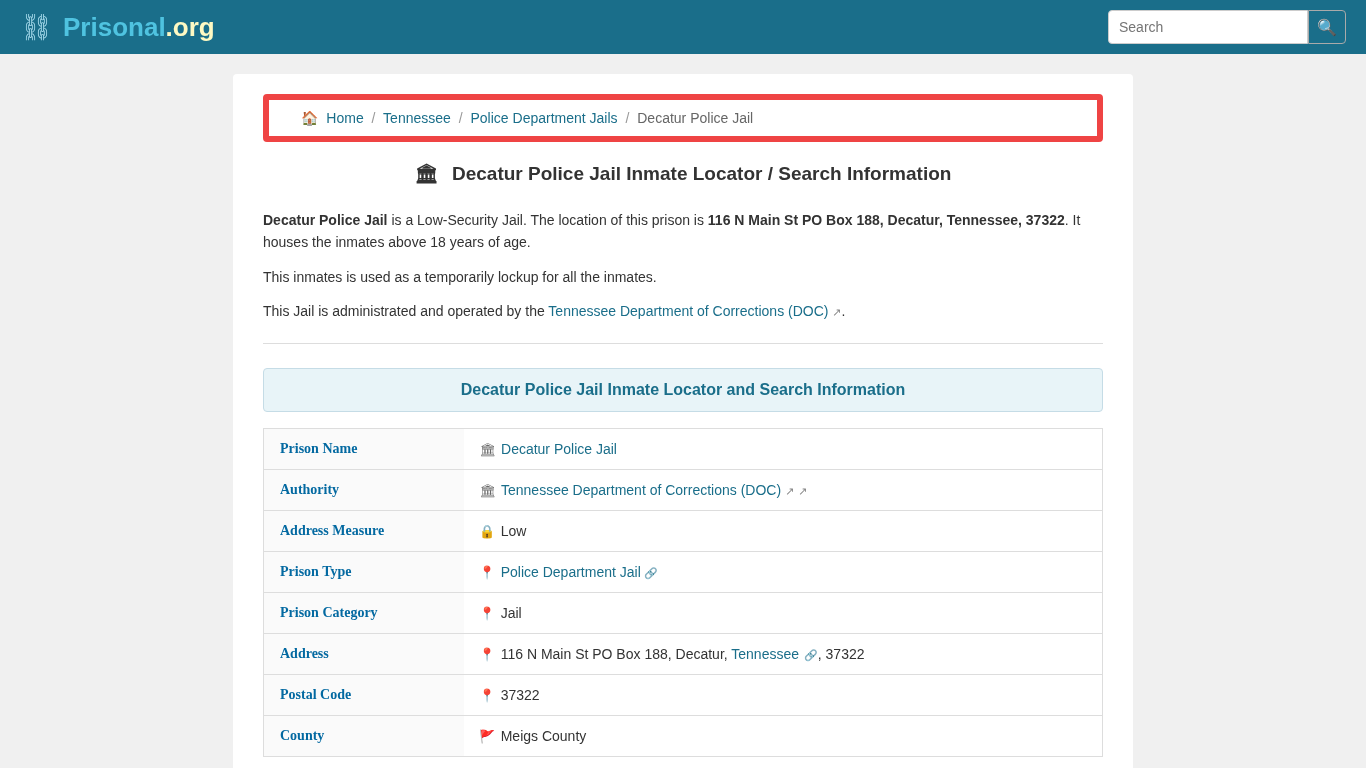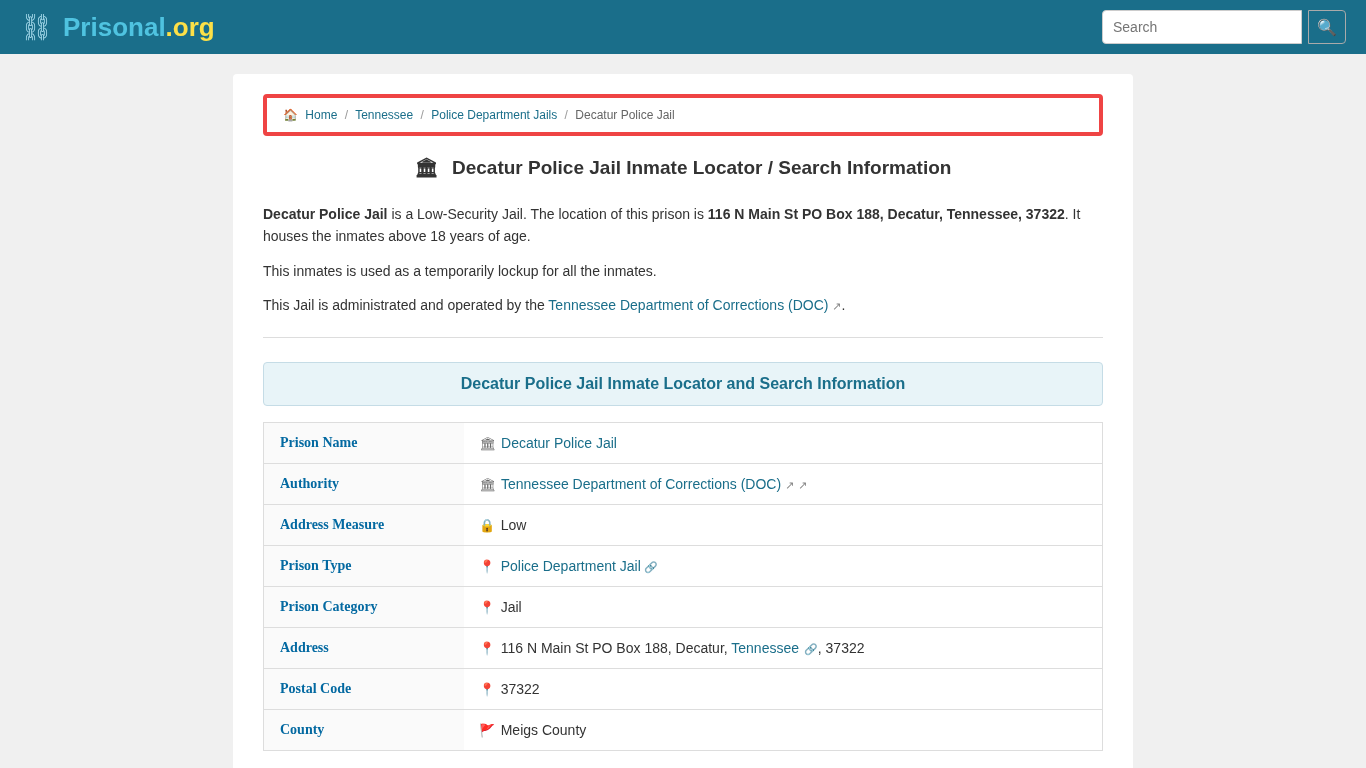--- a/index.html
+++ b/index.html
@@ -27,21 +27,21 @@
       font-size: 26px;
       font-weight: bold;
       color: #fff;
     }
     .logo-text span {
       color: #4fc3e0;
     }
     .search-area {
       display: flex;
       align-items: center;
-      gap: 6px;
+      gap: 0;
     }
     .search-input {
       width: 200px;
       height: 34px;
       padding: 6px 10px;
       border: 1px solid #ccc;
       border-radius: 4px 0 0 4px;
       font-size: 14px;
       outline: none;
     }
@@ -64,25 +64,25 @@
       max-width: 900px;
       margin: 20px auto;
       background: #fff;
       padding: 20px 30px;
       border-radius: 4px;
     }
 
     
     .breadcrumb {
       background: #fff;
-      border: 4px solid #ef4444;
-      padding: 10px 16px;
+      border: 6px solid #ef4444;
+      padding: 10px 32px;
       border-radius: 4px;
       margin-bottom: 20px;
-      font-size: 12px;
+      font-size: 14px;
       color: #666;
     }
     .breadcrumb a {
       color: #1a6e8a;
       text-decoration: none;
     }
     .breadcrumb .sep { margin: 0 4px; color: #999; }
     .breadcrumb .home-icon { margin-right: 4px; }
 
     
@@ -153,21 +153,21 @@
       margin: 20px 0;
     }
   </style>
 </head>
 <body>
 
 <header class="header">
   <div class="logo-area">
     <span class="logo-icon">⛓</span>
     <span class="logo-text">
-      <span>Prisonal</span><span style="color:#fde047;">.org</span>
+      <span>Prisonal</span><span style="color:#fef9c3;">.org</span>
     </span>
   </div>
   <div class="search-area">
     <input type="text" class="search-input" placeholder="Search" style="">
     <button class="search-btn">
       <span>🔍</span>
     </button>
   </div>
 </header>
 

